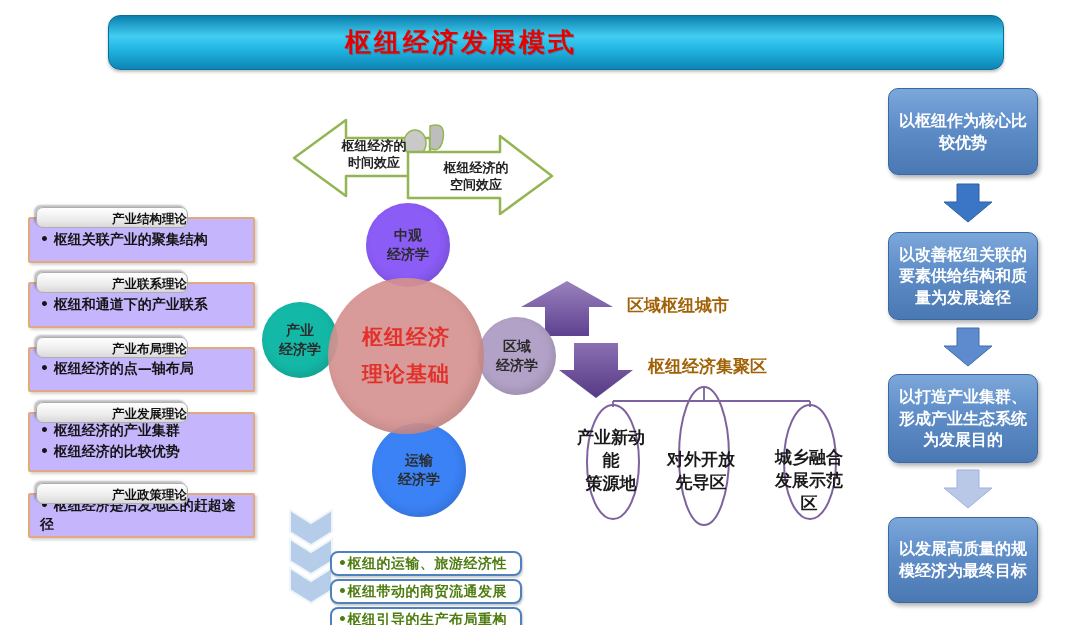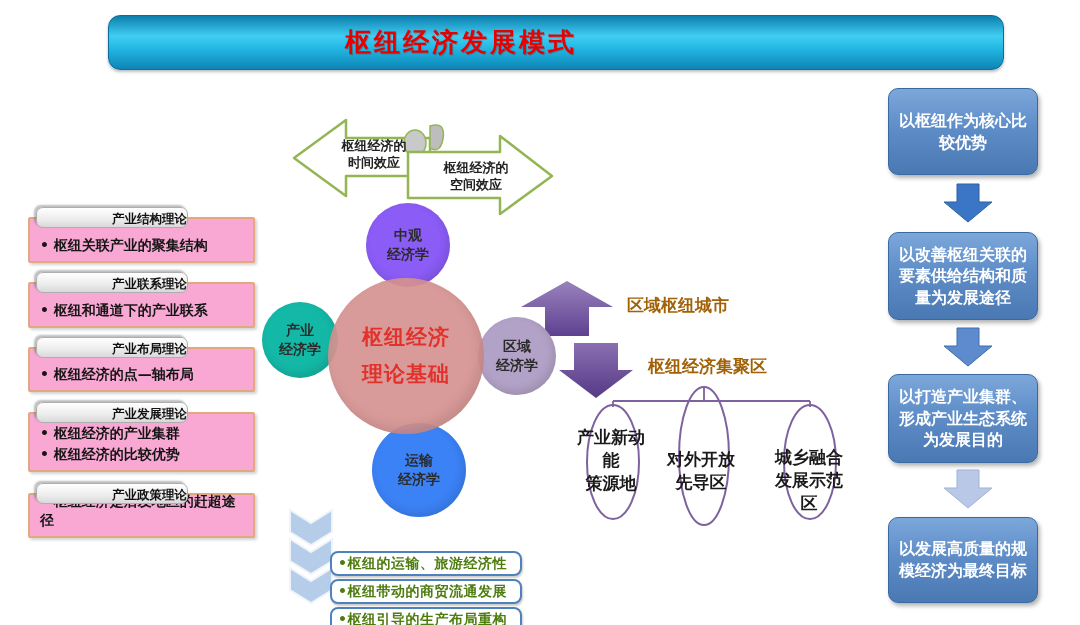--- a/index.html
+++ b/index.html
@@ -24,23 +24,23 @@
   .t-tab{
     left:36px;width:152px;height:21px;z-index:3;
     background:linear-gradient(180deg,#ffffff 0%,#ececec 60%,#d9d9d9 100%);
     border:1px solid #aeaeae;border-radius:7px;
     box-shadow:-2px -2px 2px rgba(90,90,90,.4);
     font-size:12.5px;font-weight:bold;color:#111;
     padding:3px 0 0 12px;box-sizing:border-box;text-align:right;
   }
   .t-body{
     left:28px;width:227px;z-index:2;
-    background:#f9a8d4;border:2px solid #e3a97e;border-radius:2px;
+    background:#c4b5fd;border:2px solid #e3a97e;border-radius:2px;
     box-shadow:2px 2px 3px rgba(0,0,0,.18);
-    display:flex;flex-direction:column;justify-content:flex-end;gap:2px;
+    display:flex;flex-direction:column;justify-content:center;gap:2px;
     padding:4px 4px 6px 10px;box-sizing:border-box;
   }
   .t-bullet{font-size:14px;font-weight:bold;color:#151515;line-height:19px;}
   
   .circ{
     border-radius:50%;display:flex;align-items:center;justify-content:center;
     text-align:center;font-weight:bold;color:#2b2b2b;font-size:14px;line-height:19px;
     z-index:2;box-shadow:inset -3px -4px 8px rgba(0,0,0,.12);
   }
   .big-circ{

